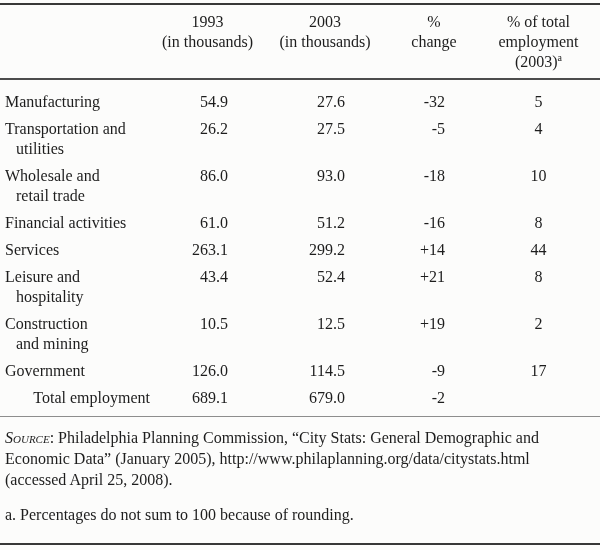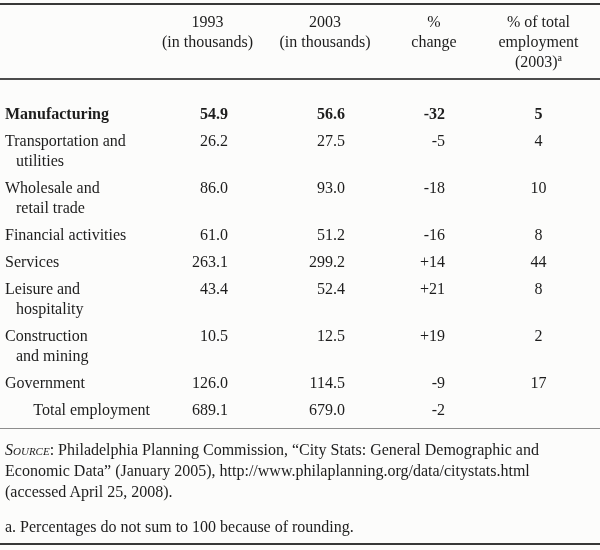--- a/index.html
+++ b/index.html
@@ -41,21 +41,21 @@
   }
   thead th.h-change { padding-left: 18px; }
   thead th.h-share { padding-left: 12px; margin-top: 21px; }
   sup.fn { font-size: 10px; vertical-align: super; line-height: 0; }
 
   tbody td {
     vertical-align: top;
     line-height: 20px;
     padding: 4px 0 3px;
   }
-  tbody tr:first-child td { padding-top: 24px; font-weight: bold; }
+  tbody tr:first-child td { padding-top: 12px; }
   tbody tr:last-child td { padding-bottom: 8px; text-align: right; }
 
   td.c-label { text-align: left; padding-left: 5px; }
   td.c-label .l2 { padding-left: 11px; }
   td.n1993 { text-align: right; padding-right: 37px; }
   td.n2003 { text-align: right; padding-right: 40px; }
   td.nchange { text-align: right; padding-right: 20px; }
   td.c-share { text-align: center; padding-left: 12px; }
 
   .notes { padding: 0 6px 0 5px; }
@@ -106,21 +106,21 @@
         </th>
       </tr>
     </thead>
     <tbody>
       <tr>
         <td class="c-label">
             <div class="l1">Manufacturing</div>
             <div class="l2"></div>
           </td>
         <td class="n1993">54.9</td>
-        <td class="n2003">56.6</td>
+        <td class="n2003">27.6</td>
         <td class="nchange">-32</td>
         <td class="c-share">5</td>
       </tr>
       <tr>
         <td class="c-label">
             <div class="l1">Transportation and</div>
             <div class="l2">utilities</div>
           </td>
         <td class="n1993">26.2</td>
         <td class="n2003">27.5</td>

